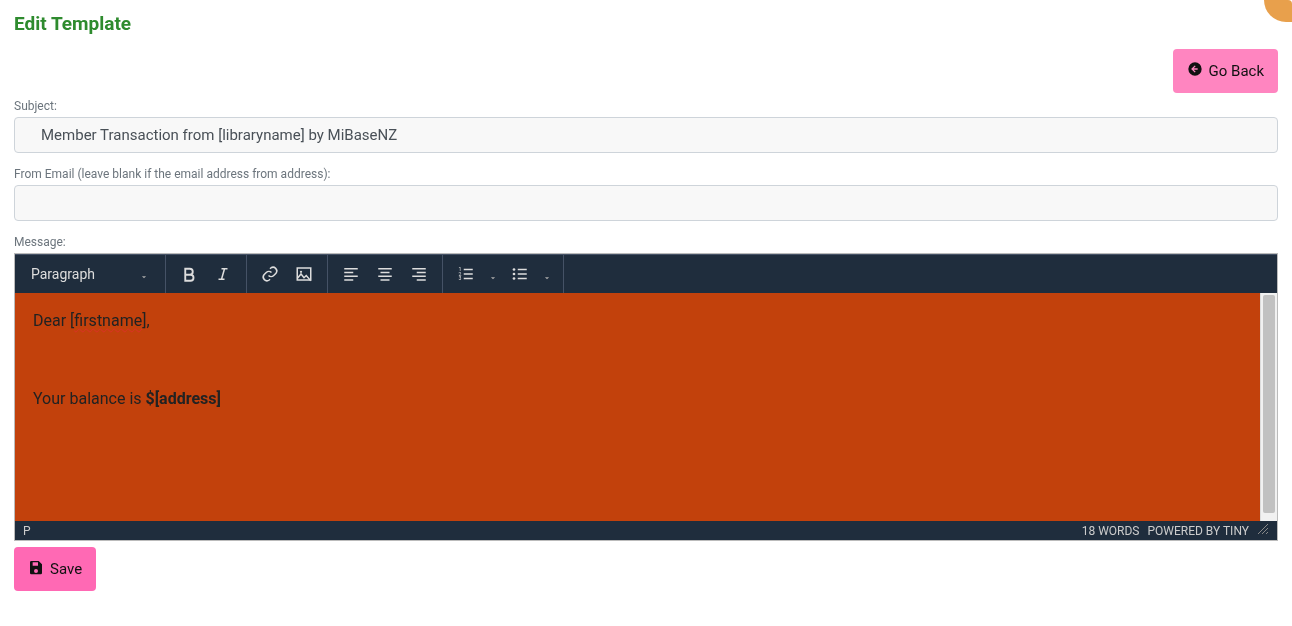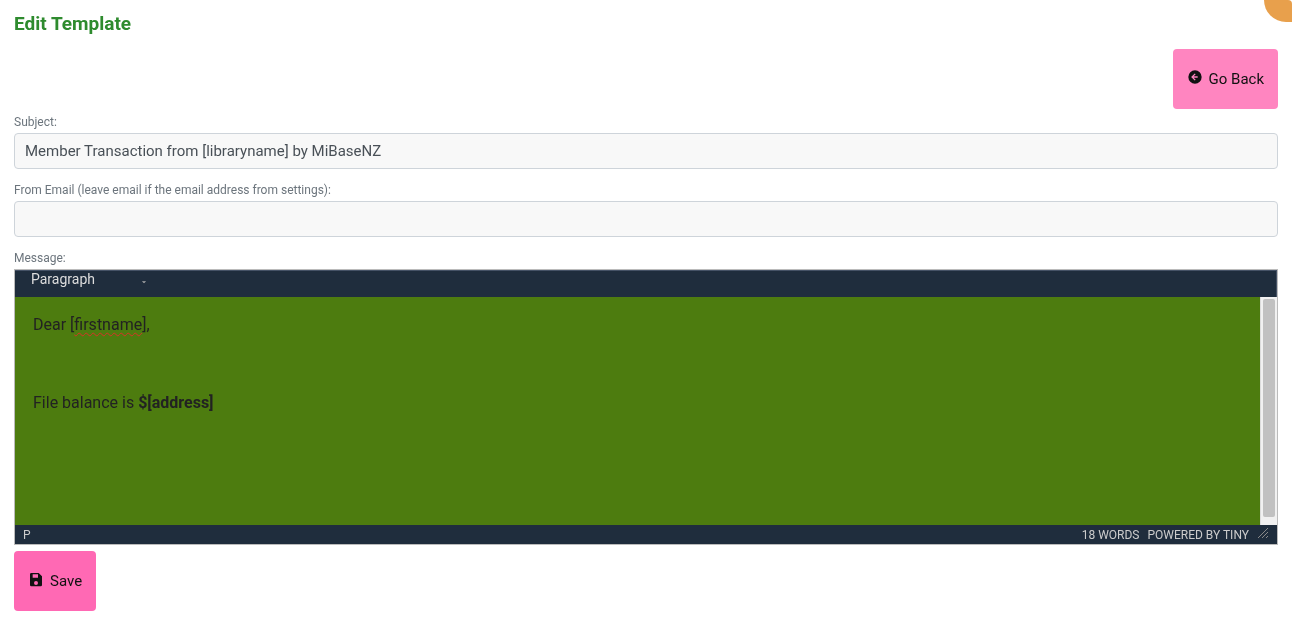--- a/index.html
+++ b/index.html
@@ -22,21 +22,21 @@
   .top-actions {
     text-align: right;
     margin-bottom: 6px;
   }
   .btn {
     display: inline-flex;
     align-items: center;
     gap: 6px;
     border: none;
     border-radius: 4px;
-    padding: 20px 14px;
+    padding: 12px 14px;
     font-size: 15px;
     cursor: pointer;
     font-family: inherit;
   }
   .btn-pink {
     background: #ff69b4;
     color: #111;
   }
   .btn-pink.light {
     background: #ff85c0;
@@ -45,21 +45,21 @@
     color: #6c757d;
     font-size: 12px;
     margin-bottom: 4px;
     margin-top: 4px;
   }
   .form-input {
     width: 100%;
     border: 1px solid #ced4da;
     background: #f8f8f8;
     border-radius: 4px;
-    padding: 8px 10px;
+    padding: 8px 26px;
     font-size: 15px;
     font-family: inherit;
     color: #495057;
     margin-bottom: 10px;
   }
   .editor-wrap {
     border: 1px solid #bbb;
     margin-top: 2px;
   }
   .editor-menubar {
@@ -69,22 +69,21 @@
     gap: 18px;
     padding: 9px 12px;
     font-size: 15px;
   }
   .editor-menubar span { cursor: pointer; }
   .editor-toolbar {
     background: #1f2d3d;
     border-top: 1px solid #455266;
     display: flex;
     align-items: stretch;
-    height: 27px;
-    flex-direction: column;
+    height: 39px;
   }
   .tb-group {
     display: flex;
     align-items: center;
     border-right: 1px solid #455266;
     padding: 0 6px;
   }
   .tb-btn {
     width: 34px;
     height: 34px;
@@ -104,21 +103,21 @@
     padding: 0 10px;
     cursor: pointer;
     font-size: 14px;
   }
   .chevron {
     width: 10px; height: 10px;
     display: inline-block;
   }
   .chevron svg { fill: #aaa; }
   .editor-body {
-    background: #4d7c0f;
+    background: #c2410c;
     min-height: 228px;
     padding: 16px 18px;
     font-size: 16px;
     line-height: 1.55;
     color: #222;
     position: relative;
   }
   .editor-body p { margin-bottom: 14px; }
   .spellmark {
     text-decoration: underline wavy #d93025;
@@ -177,21 +176,21 @@
           <path fill="#111" d="M12 2a10 10 0 1 0 0 20 10 10 0 0 0 0-20zm1 14l-1.4 1.4L6.2 12l5.4-5.4L13 8l-3 3h6v2h-6l3 3z"></path>
         </svg>
     </span>
     <span>Go Back</span>
   </button>
 </div>
 
 <div class="form-label">Subject:</div>
 <input class="form-input" type="text" value="Member Transaction from [libraryname] by MiBaseNZ" style="">
 
-<div class="form-label">From Email (leave email if the email address from settings):</div>
+<div class="form-label">From Email (leave blank if the email address from address):</div>
 <input class="form-input" type="text" value="" style="">
 
 <div class="form-label">Message:</div>
 
 <div class="editor-wrap">
 
 
   <div class="editor-toolbar">
     <div class="tb-group">
       <div class="format-select">
@@ -276,21 +275,21 @@
     </div>
   </div>
 
   <div class="editor-body-container">
     <div class="editor-body">
       <p>
         <span>Dear [</span><span class="spellmark">firstname</span><span>],</span>
       </p>
       <p>&nbsp;</p>
       <p>
-        <span>File balance is </span><strong>$[address]</strong>
+        <span>Your balance is </span><strong>$[address]</strong>
       </p>
     </div>
     <div class="editor-scroll">
       <div class="thumb"></div>
     </div>
   </div>
 
   <div class="editor-status">
     <span>P</span>
     <span class="right">

